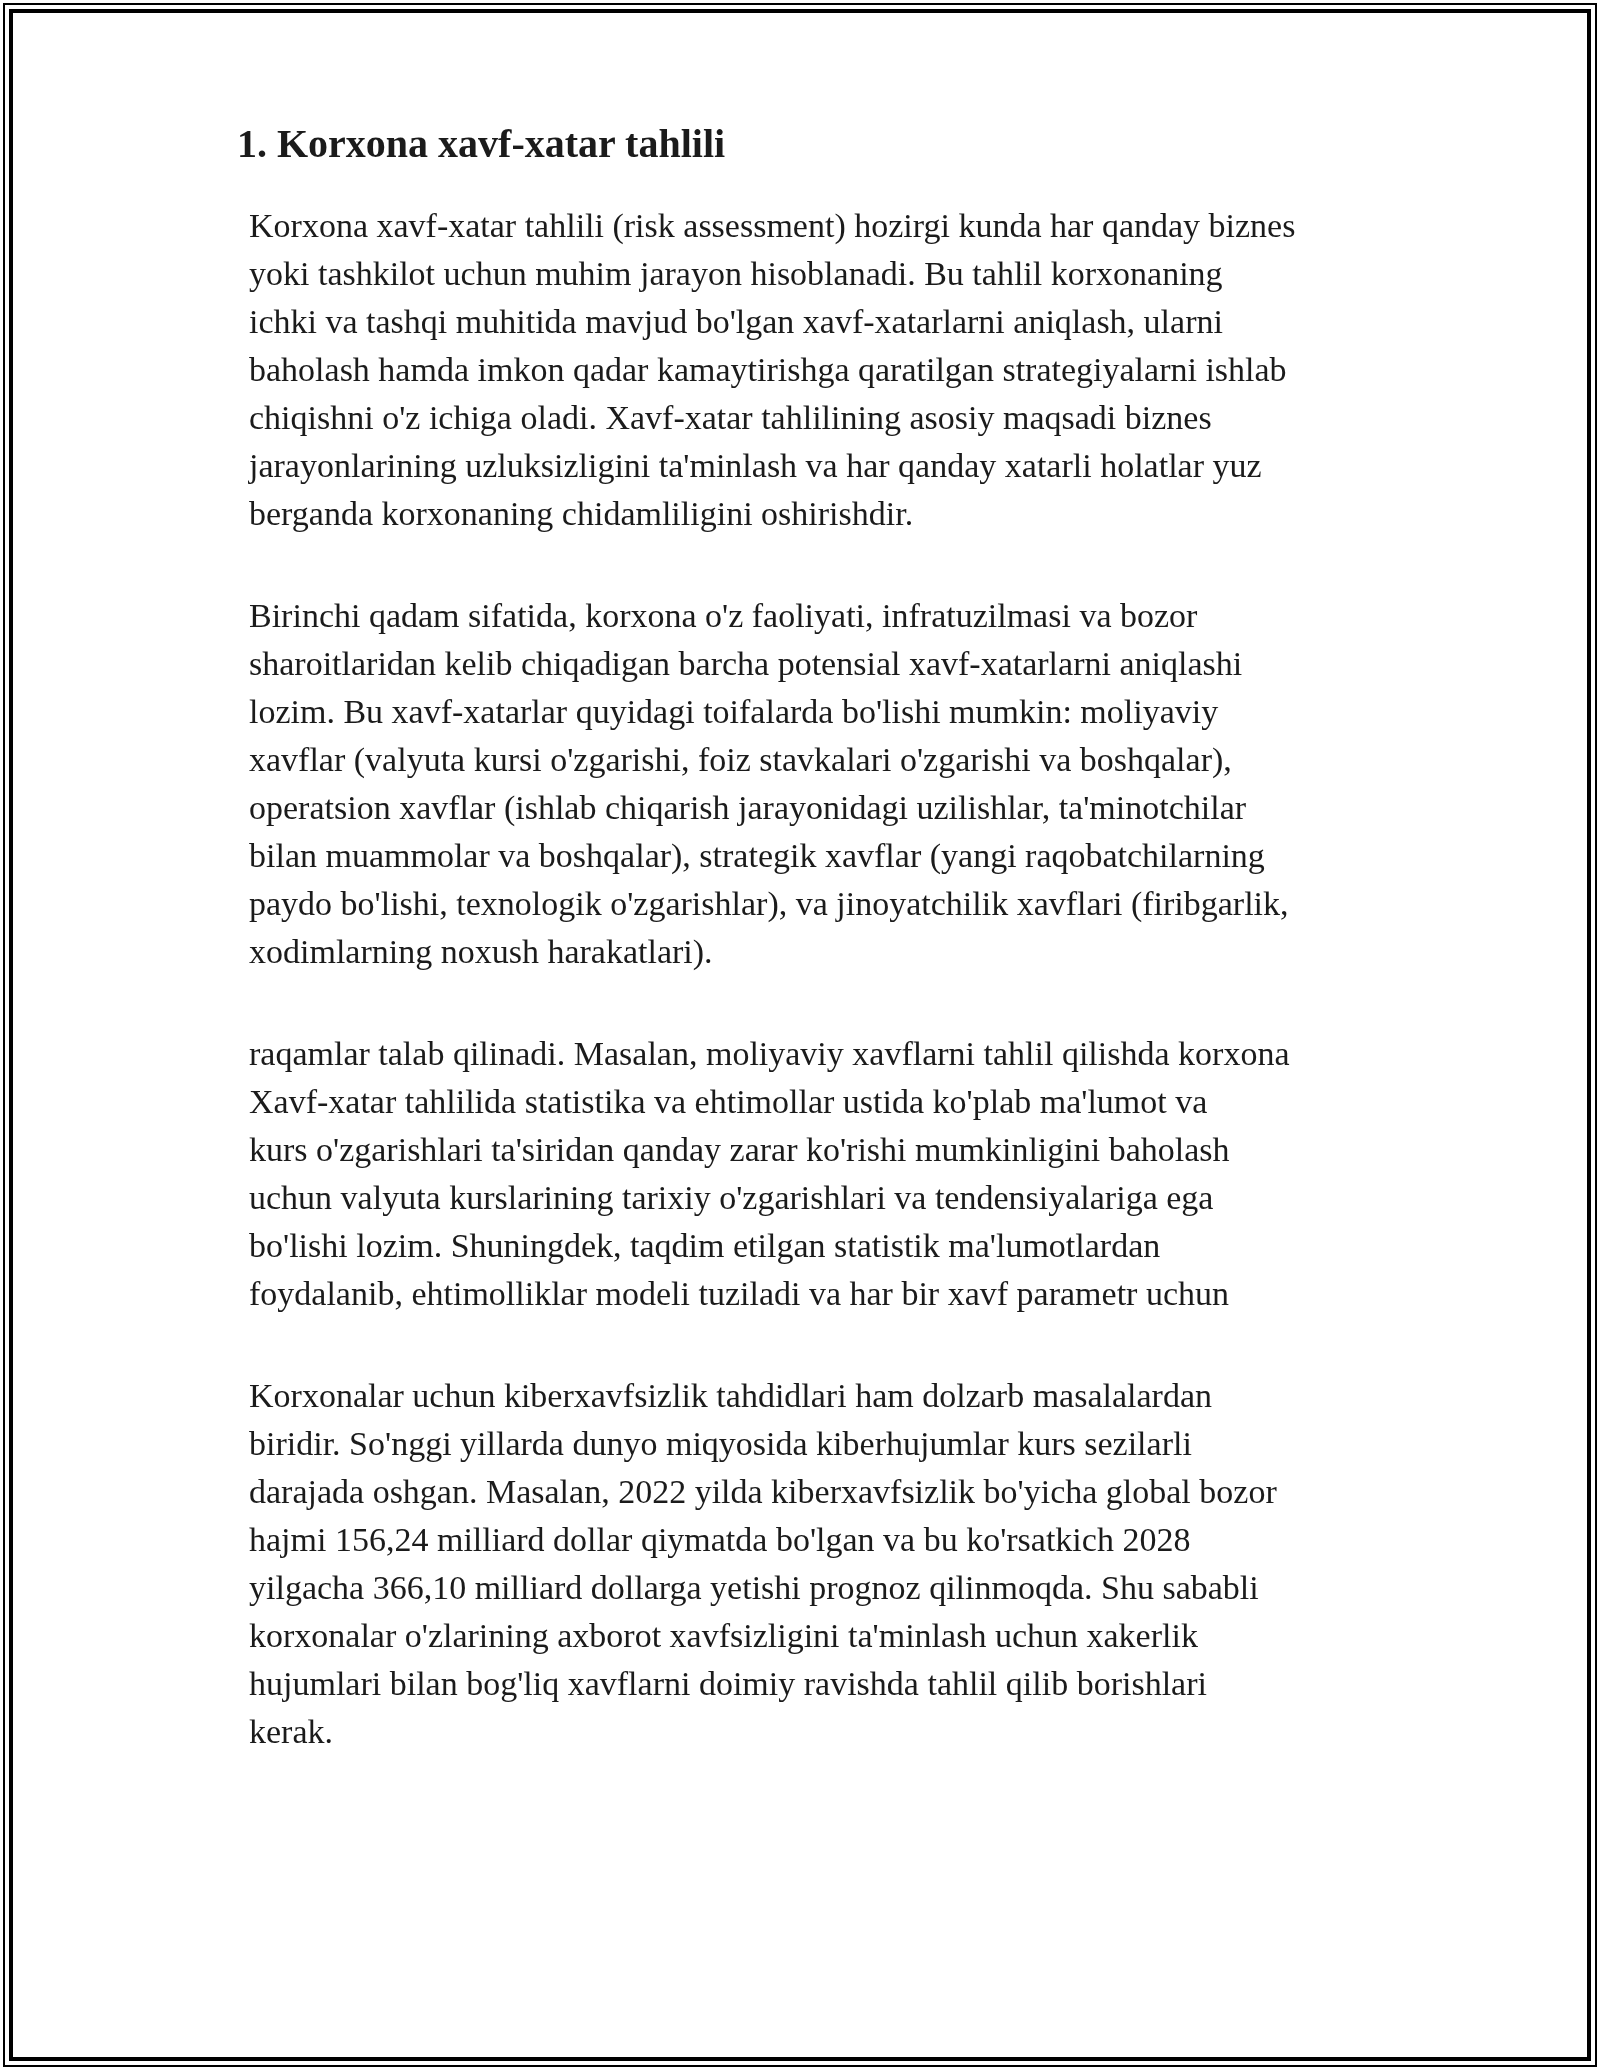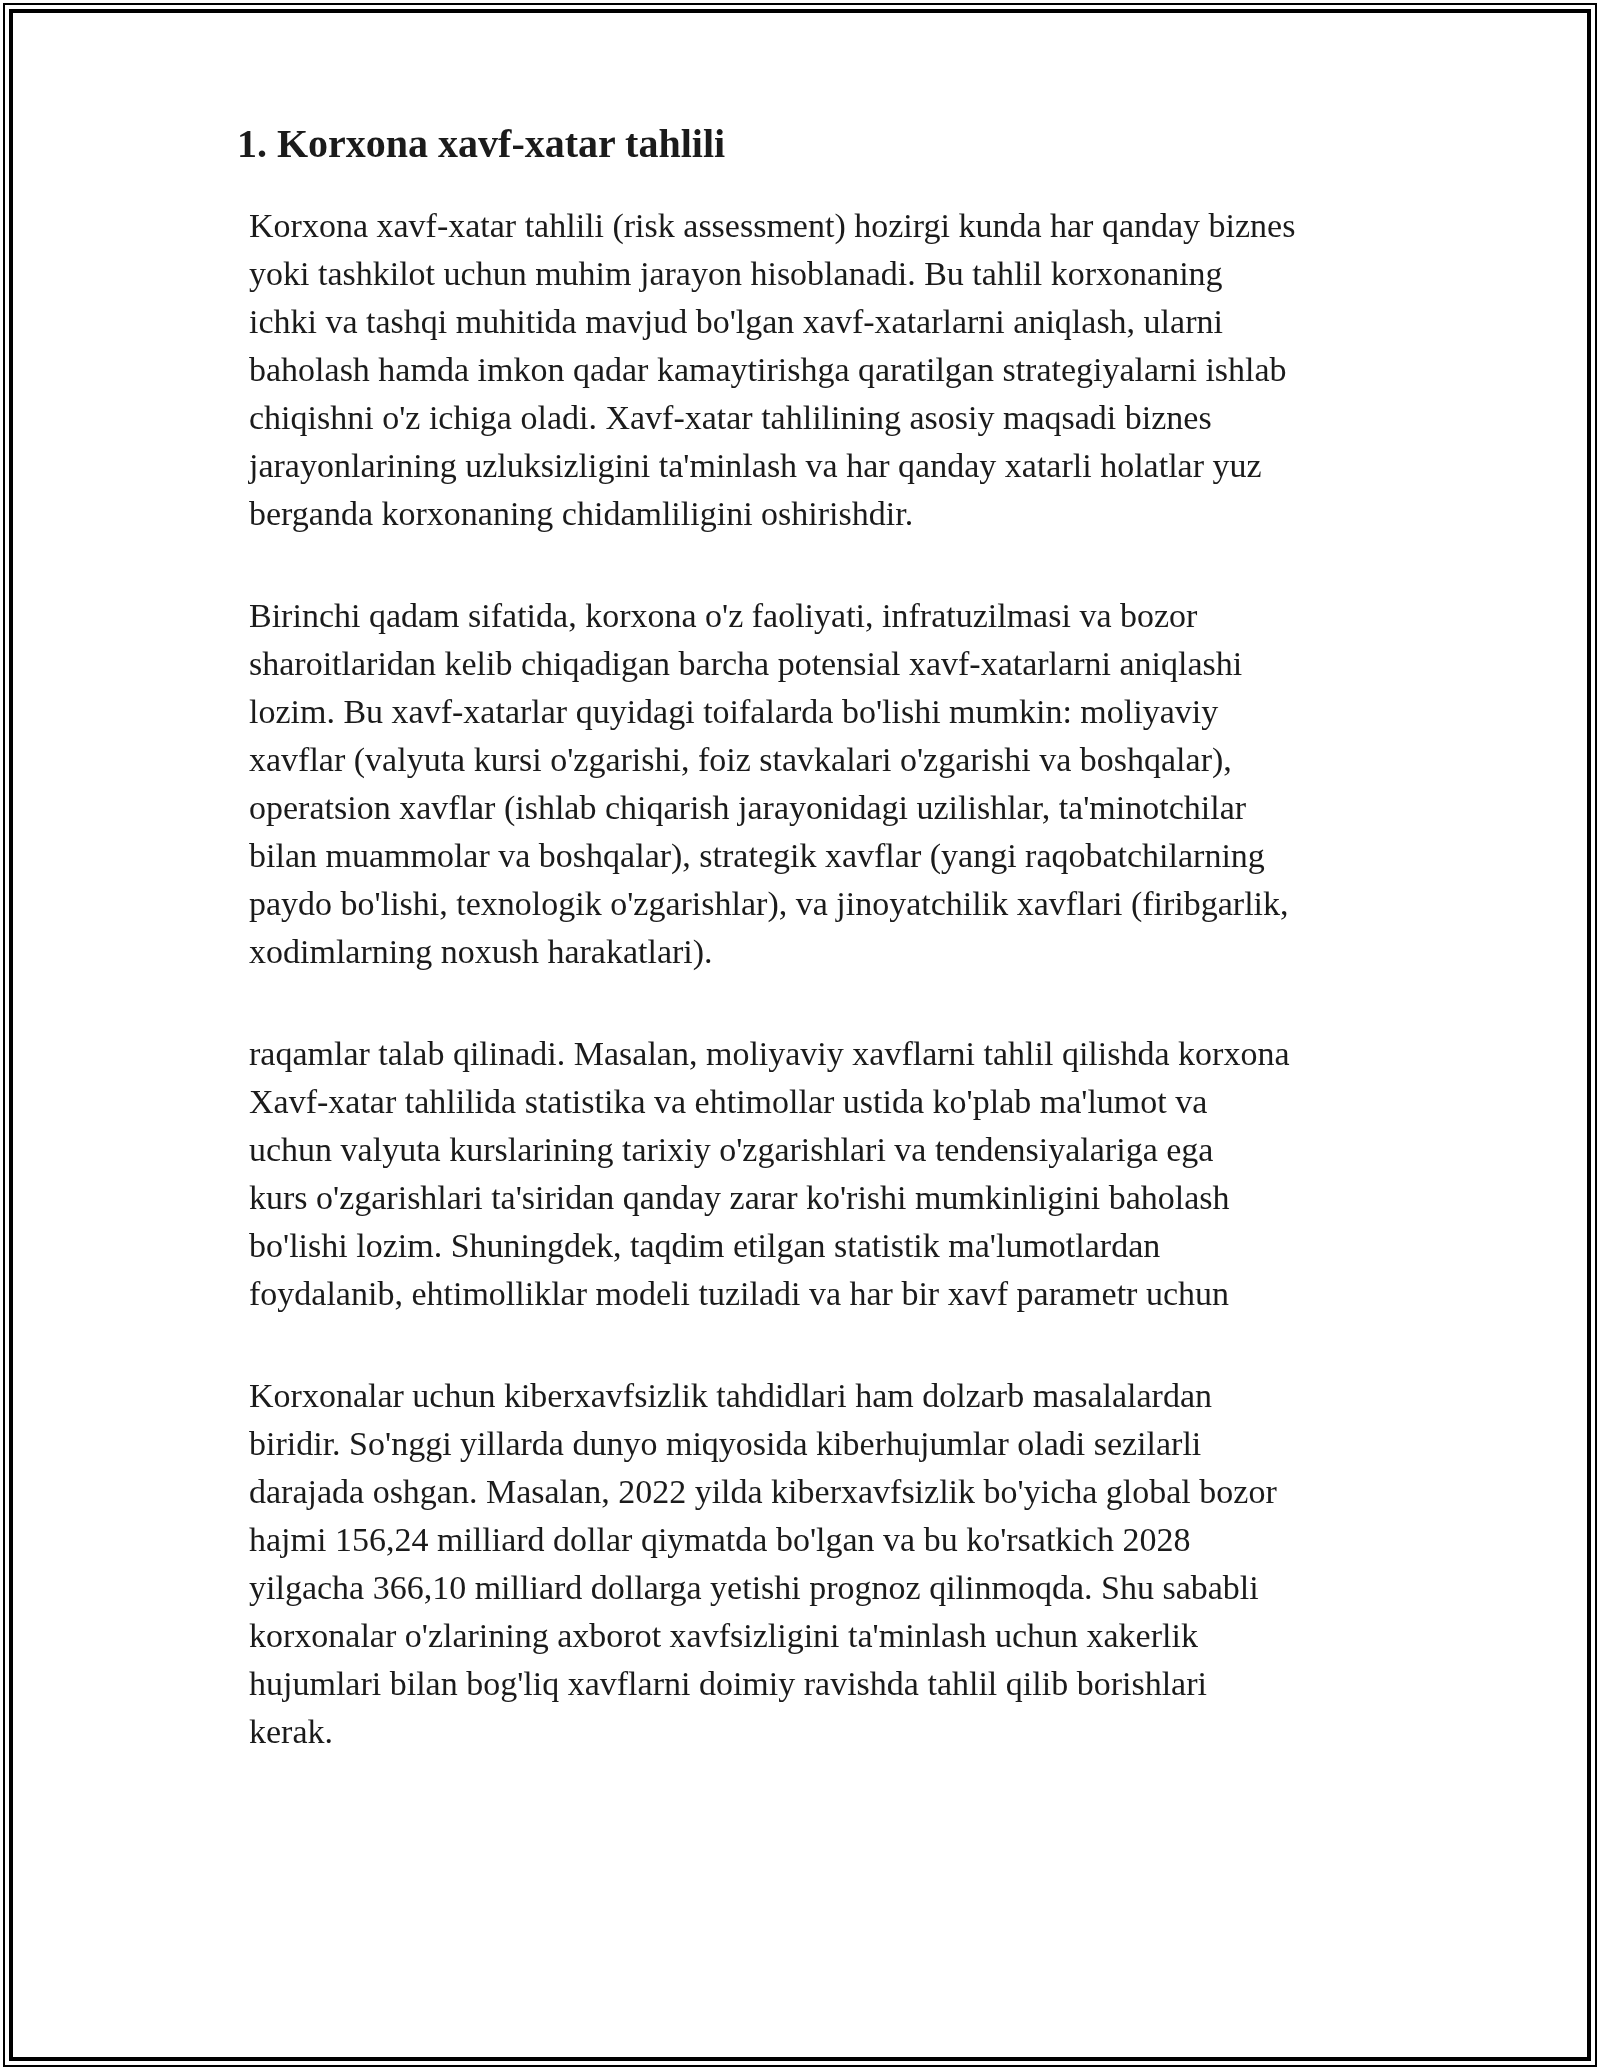--- a/index.html
+++ b/index.html
@@ -78,28 +78,28 @@
         <div class="line">lozim. Bu xavf-xatarlar quyidagi toifalarda bo'lishi mumkin: moliyaviy</div>
         <div class="line">xavflar (valyuta kursi o'zgarishi, foiz stavkalari o'zgarishi va boshqalar),</div>
         <div class="line">operatsion xavflar (ishlab chiqarish jarayonidagi uzilishlar, ta'minotchilar</div>
         <div class="line">bilan muammolar va boshqalar), strategik xavflar (yangi raqobatchilarning</div>
         <div class="line">paydo bo'lishi, texnologik o'zgarishlar), va jinoyatchilik xavflari (firibgarlik,</div>
         <div class="line">xodimlarning noxush harakatlari).</div>
       </div>
     <div class="para">
         <div class="line">raqamlar talab qilinadi. Masalan, moliyaviy xavflarni tahlil qilishda korxona</div>
         <div class="line">Xavf-xatar tahlilida statistika va ehtimollar ustida ko'plab ma'lumot va</div>
+        <div class="line">kurs o'zgarishlari ta'siridan qanday zarar ko'rishi mumkinligini baholash</div>
         <div class="line">uchun valyuta kurslarining tarixiy o'zgarishlari va tendensiyalariga ega</div>
-        <div class="line">kurs o'zgarishlari ta'siridan qanday zarar ko'rishi mumkinligini baholash</div>
         <div class="line">bo'lishi lozim. Shuningdek, taqdim etilgan statistik ma'lumotlardan</div>
         <div class="line">foydalanib, ehtimolliklar modeli tuziladi va har bir xavf parametr uchun</div>
       </div>
     <div class="para">
         <div class="line">Korxonalar uchun kiberxavfsizlik tahdidlari ham dolzarb masalalardan</div>
-        <div class="line">biridir. So'nggi yillarda dunyo miqyosida kiberhujumlar oladi sezilarli</div>
+        <div class="line">biridir. So'nggi yillarda dunyo miqyosida kiberhujumlar kurs sezilarli</div>
         <div class="line">darajada oshgan. Masalan, 2022 yilda kiberxavfsizlik bo'yicha global bozor</div>
         <div class="line">hajmi 156,24 milliard dollar qiymatda bo'lgan va bu ko'rsatkich 2028</div>
         <div class="line">yilgacha 366,10 milliard dollarga yetishi prognoz qilinmoqda. Shu sababli</div>
         <div class="line">korxonalar o'zlarining axborot xavfsizligini ta'minlash uchun xakerlik</div>
         <div class="line">hujumlari bilan bog'liq xavflarni doimiy ravishda tahlil qilib borishlari</div>
         <div class="line">kerak.</div>
       </div>
   </div>
 </div>
 

